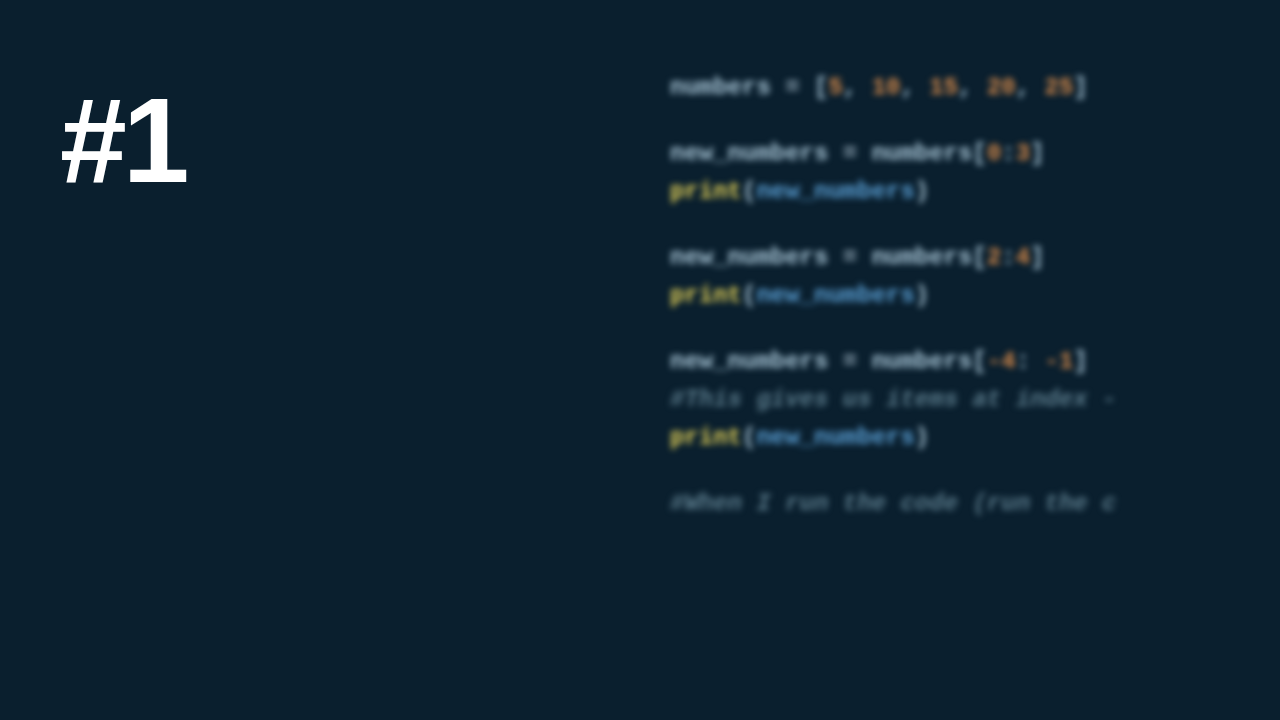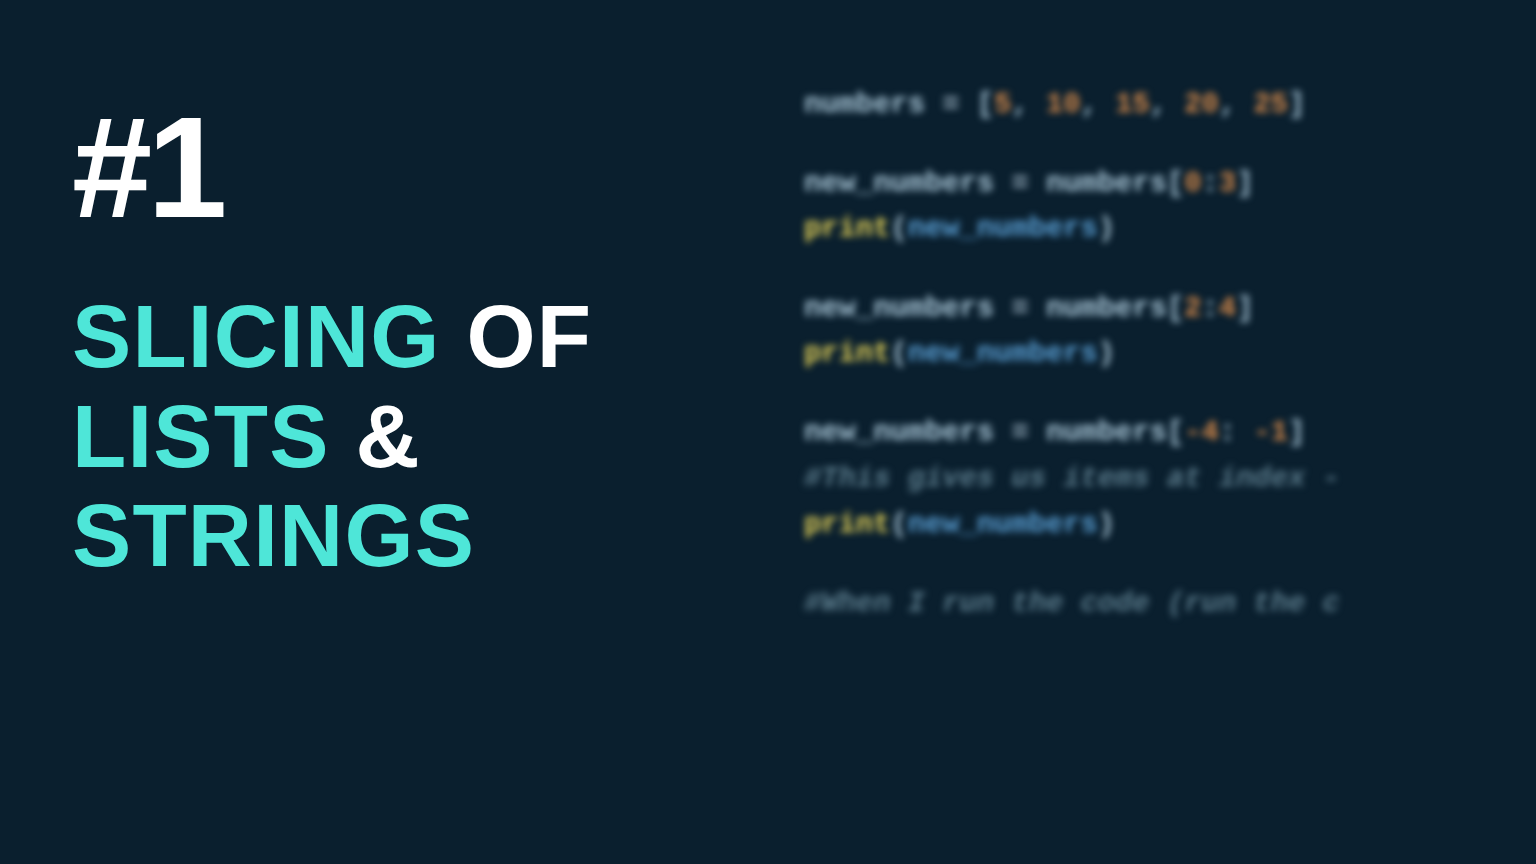--- a/index.html
+++ b/index.html
@@ -53,27 +53,20 @@
 .tok-num { color: #d68a4a; }
 .tok-func { color: #e8d558; }
 .tok-key { color: #5a9fd4; }
 .tok-comment { color: #5a7a8a; font-style: italic; }
 </style>
 </head>
 <body>
 
 <div class="left-panel">
   <div class="badge">#1</div>
-  <div class="title">
-    <span class="accent">SLICING</span>
-    <span class="plain">OF</span><br>
-    <span class="accent">LISTS</span>
-    <span class="plain">&amp;</span><br>
-    <span class="accent">STRINGS</span>
-  </div>
 </div>
 
 <div class="code-panel">
 
   <div class="code-block">
     <div class="code-line"><span class="tok-var">numbers</span><span class="tok-op"> = </span><span class="tok-punc">[</span><span class="tok-num">5</span><span class="tok-punc">, </span><span class="tok-num">10</span><span class="tok-punc">, </span><span class="tok-num">15</span><span class="tok-punc">, </span><span class="tok-num">20</span><span class="tok-punc">, </span><span class="tok-num">25</span><span class="tok-punc">]</span></div>
   </div>
 
   <div class="code-block">
     <div class="code-line"><span class="tok-var">new_numbers</span><span class="tok-op"> = </span><span class="tok-var">numbers</span><span class="tok-punc">[</span><span class="tok-num">0</span><span class="tok-punc">:</span><span class="tok-num">3</span><span class="tok-punc">]</span></div>

